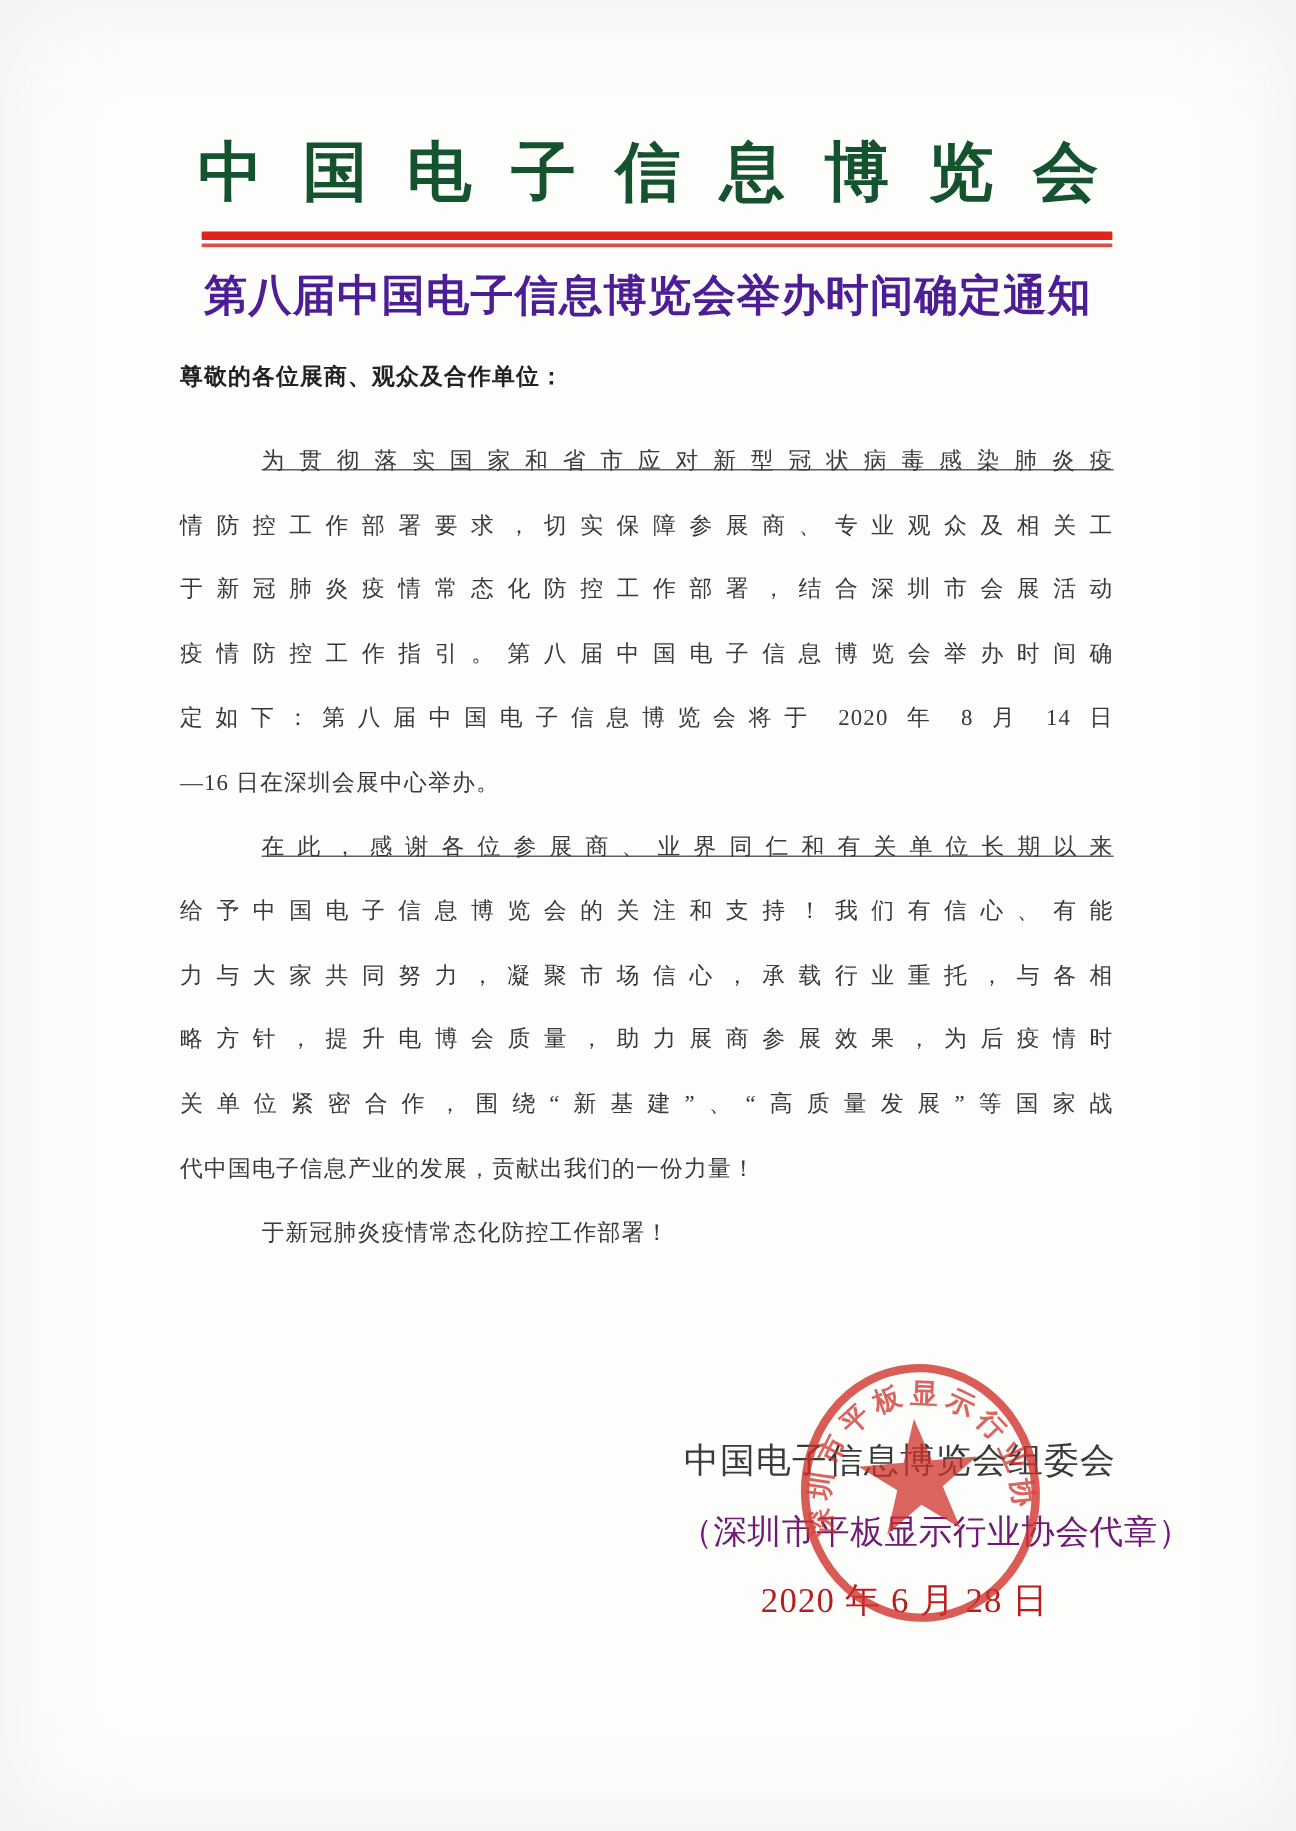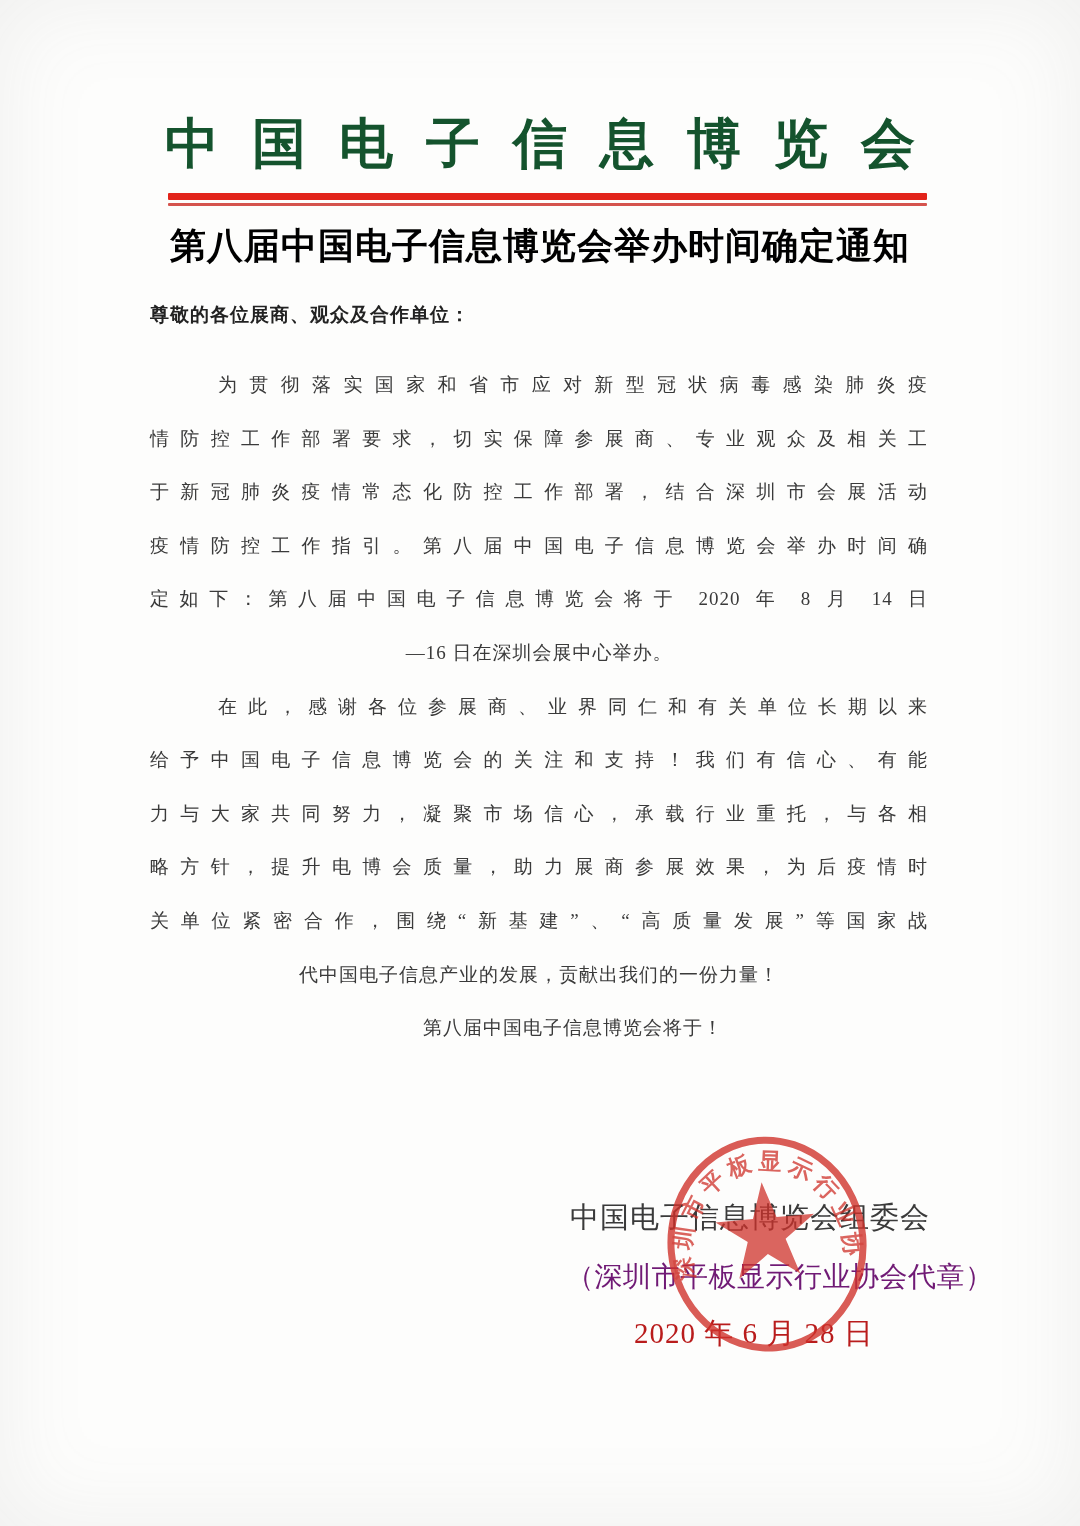--- a/index.html
+++ b/index.html
@@ -29,50 +29,50 @@
   .red-rule .thick{height:7px;background:#e2231a;border-radius:1px;}
   .red-rule .thin{height:3px;margin-top:3px;background:#d5534d;border-radius:1px;}
   
   .doc-title{
     position:absolute;top:222px;left:0;width:100%;
     text-align:center;
     font-family:"Liberation Sans","DejaVu Sans",sans-serif;
     font-weight:bold;
     font-size:36px;
     letter-spacing:1px;
-    color:#000000;
+    color:#4c1d95;
     white-space:nowrap;
   }
   
   .body-block{
     position:absolute;left:150px;top:288px;width:778px;
     font-size:19px;
     letter-spacing:1px;
     color:#3a3a3a;
   }
   .greeting{
     font-weight:bold;
     color:#222;
     line-height:54px;
     height:54px;
     margin-bottom:16px;
     white-space:nowrap;
   }
   .bl{
     line-height:53.6px;height:53.6px;
-    text-align:center;
+    text-align:left;
     white-space:nowrap;
   }
   .bl.fill{
     white-space:normal;
     text-align:justify;
     text-align-last:justify;
   }
   .bl.ind{padding-left:68px;}
-  .bl.fill.ind{width:710px;}
+  .bl.fill.ind{width:710px;text-decoration:underline;}
   
   .sig-org{
     position:absolute;left:570px;top:1198px;
     font-size:29px;letter-spacing:1px;color:#3a3a3a;white-space:nowrap;
   }
   .sig-proxy{
     position:absolute;left:566px;top:1258px;
     font-size:28px;letter-spacing:0.5px;color:#701a75;white-space:nowrap;
   }
   .sig-date{
@@ -110,21 +110,21 @@
     <div class="bl fill">于新冠肺炎疫情常态化防控工作部署，结合深圳市会展活动</div>
     <div class="bl fill">疫情防控工作指引。第八届中国电子信息博览会举办时间确</div>
     <div class="bl fill">定如下：第八届中国电子信息博览会将于 2020 年 8 月 14 日</div>
     <div class="bl">—16 日在深圳会展中心举办。</div>
     <div class="bl ind fill">在此，感谢各位参展商、业界同仁和有关单位长期以来</div>
     <div class="bl fill">给予中国电子信息博览会的关注和支持！我们有信心、有能</div>
     <div class="bl fill">力与大家共同努力，凝聚市场信心，承载行业重托，与各相</div>
     <div class="bl fill">略方针，提升电博会质量，助力展商参展效果，为后疫情时</div>
     <div class="bl fill">关单位紧密合作，围绕“新基建”、“高质量发展”等国家战</div>
     <div class="bl">代中国电子信息产业的发展，贡献出我们的一份力量！</div>
-    <div class="bl ind">第八届中国电子信息博览会将于！</div>
+    <div class="bl ind">于新冠肺炎疫情常态化防控工作部署！</div>
   </div>
 
   <div class="sig-org">中国电子信息博览会组委会</div>
   <div class="sig-proxy">（深圳市平板显示行业协会代章）</div>
   <div class="sig-date">2020 年 6 月 28 日</div>
 
   <div class="stamp">
     <svg viewBox="0 0 216 228" xmlns="http://www.w3.org/2000/svg">
       <defs>
         <path id="ringPath" d="M 32,142 A 77,84 0 1 1 182,142" fill="none"></path>

